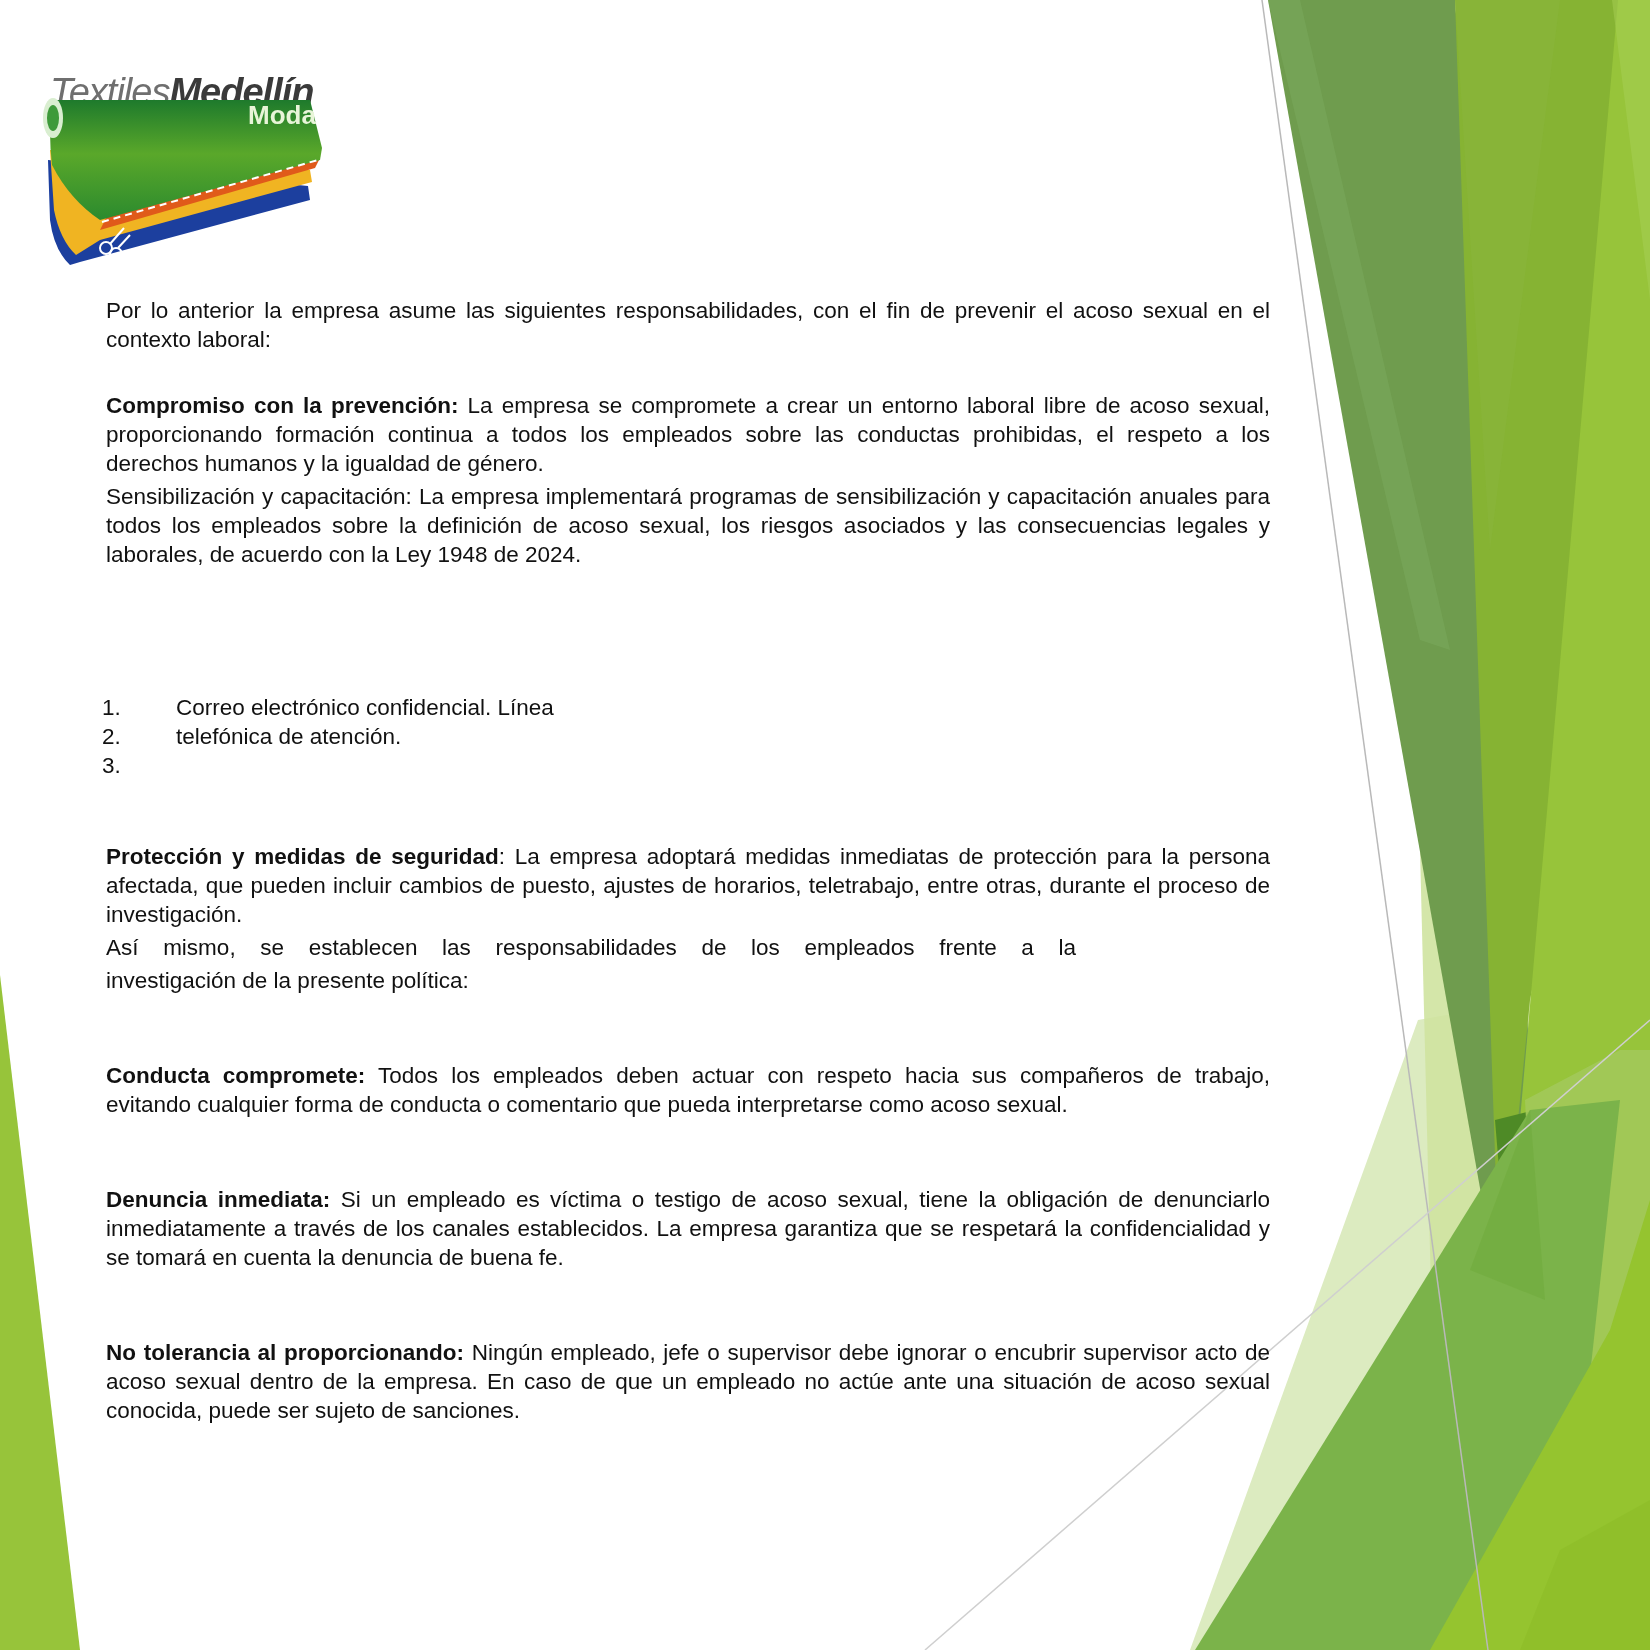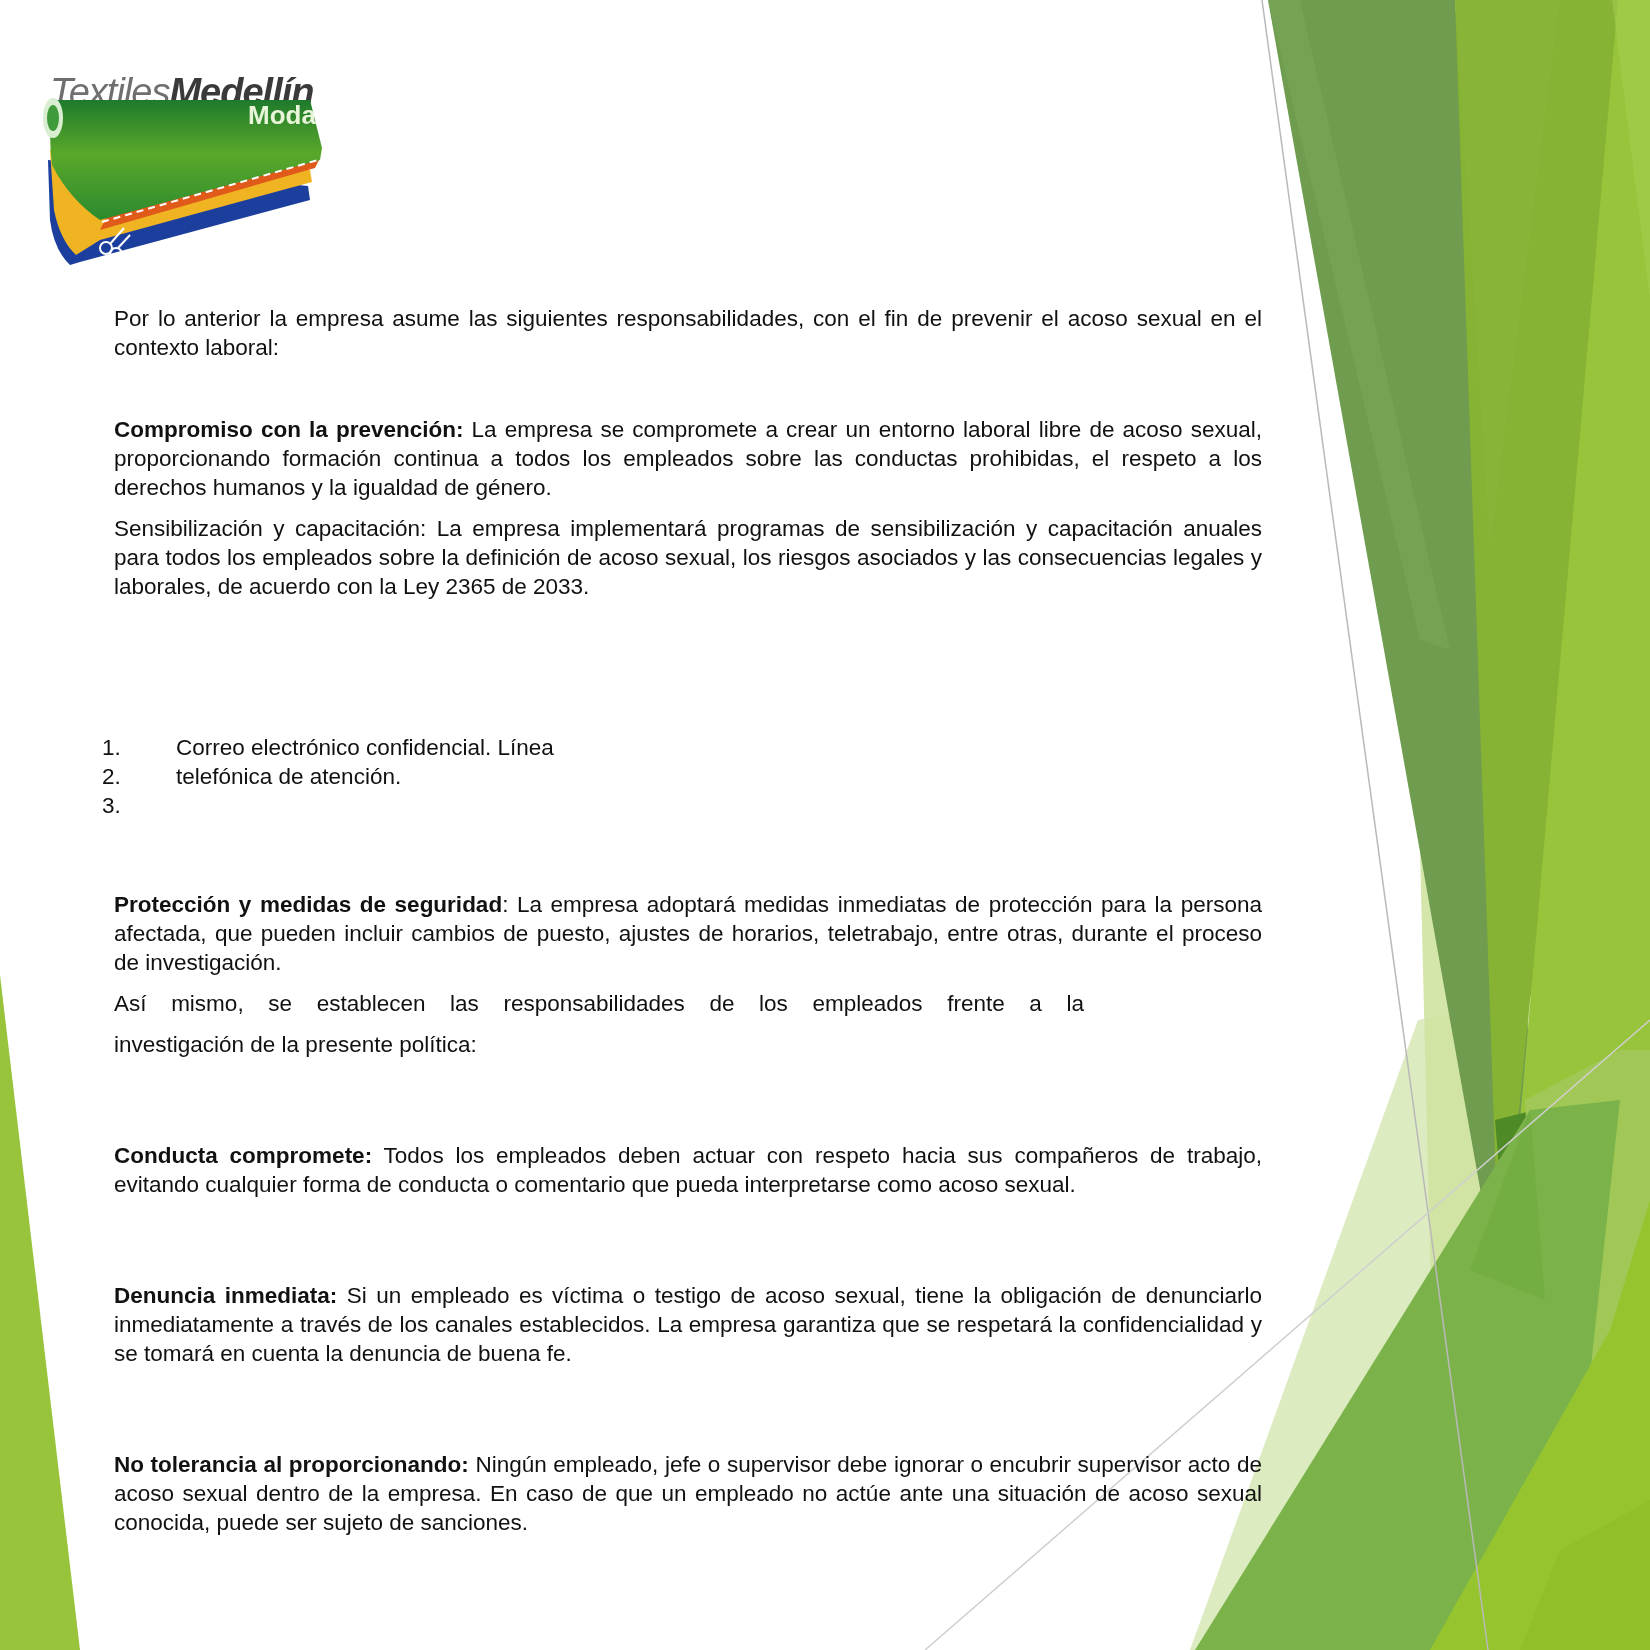--- a/index.html
+++ b/index.html
@@ -19,21 +19,21 @@
     .logo-title .bold { color: #3a3a3a; font-weight: bold; }
     .logo-svg { position: absolute; left: 0; top: 40px; width: 300px; height: 175px; }
     .logo-sub {
       position: absolute; left: 208px; top: 50px; font-size: 26px; color: #e8f5d8;
       font-weight: bold; line-height: 30px;
     }
     .content {
       position: absolute; left: 102px; top: 292px; width: 1172px; z-index: 2;
       font-size: 22.5px; line-height: 29px; text-align: justify;
     }
-    .content p { margin: 12px; }
+    .content p { margin: 4px; }
     .content b { font-weight: bold; }
     .gap1 { height: 29px; }
     .gap2 { height: 58px; }
     .gap3 { height: 62px; }
     .list { margin: 0; padding: 0; list-style: none; text-align: left; }
     .list li { display: flex; line-height: 29px; }
     .list .num { width: 74px; flex: none; }
     .p-short { width: 970px; text-align: justify; text-align-last: left; }
     .justify-last { text-align-last: justify; }
   </style>
@@ -101,21 +101,21 @@
     <path d="M70,154 L84,138 M78,158 L90,145" stroke="#ffffff" stroke-width="2"></path>
   </svg>
   <div class="logo-sub">Moda</div>
 </div>
 
 <div class="content">
   <p>Por lo anterior la empresa asume las siguientes responsabilidades, con el fin de prevenir el acoso sexual en el contexto laboral:</p>
   <div class="gap1"></div>
 
   <p><b>Compromiso con la prevención:</b><span> La empresa se compromete a crear un entorno laboral libre de acoso sexual, proporcionando formación continua a todos los empleados sobre las conductas prohibidas, el respeto a los derechos humanos y la igualdad de género.</span></p>
-  <p>Sensibilización y capacitación: La empresa implementará programas de sensibilización y capacitación anuales para todos los empleados sobre la definición de acoso sexual, los riesgos asociados y las consecuencias legales y laborales, de acuerdo con la Ley 2365 de 2033.</p>
+  <p>Sensibilización y capacitación: La empresa implementará programas de sensibilización y capacitación anuales para todos los empleados sobre la definición de acoso sexual, los riesgos asociados y las consecuencias legales y laborales, de acuerdo con la Ley 1948 de 2024.</p>
   <div class="gap3"></div>
 
   <div class="gap2"></div>
 
   <ol class="list">
     <li>
         <span class="num">1.</span>
         <span>Correo electrónico confidencial. Línea</span>
       </li>
     <li>

